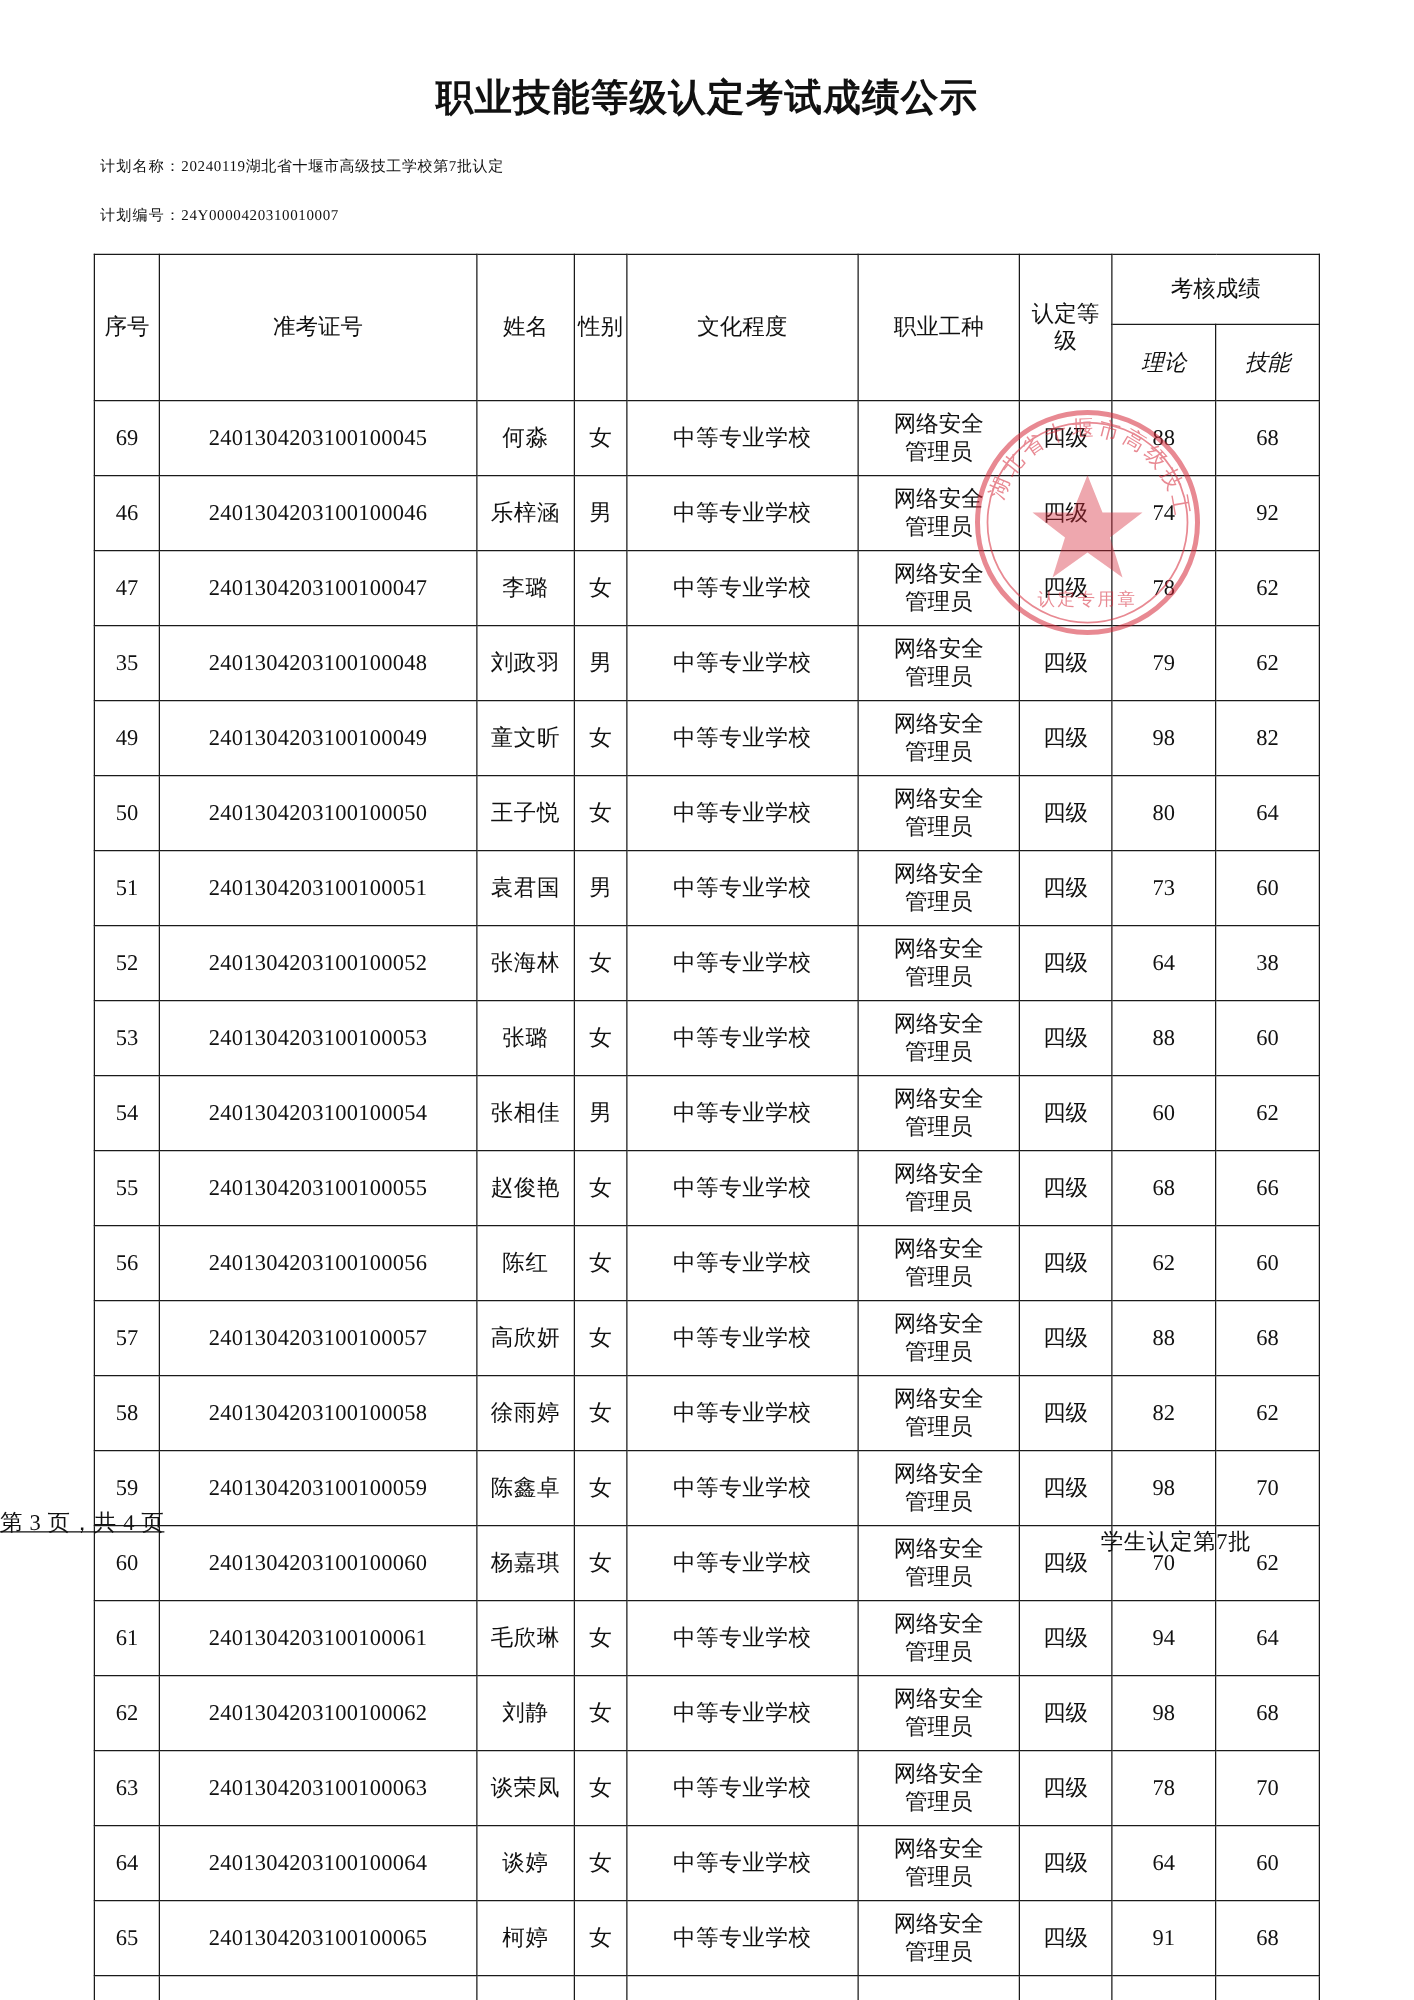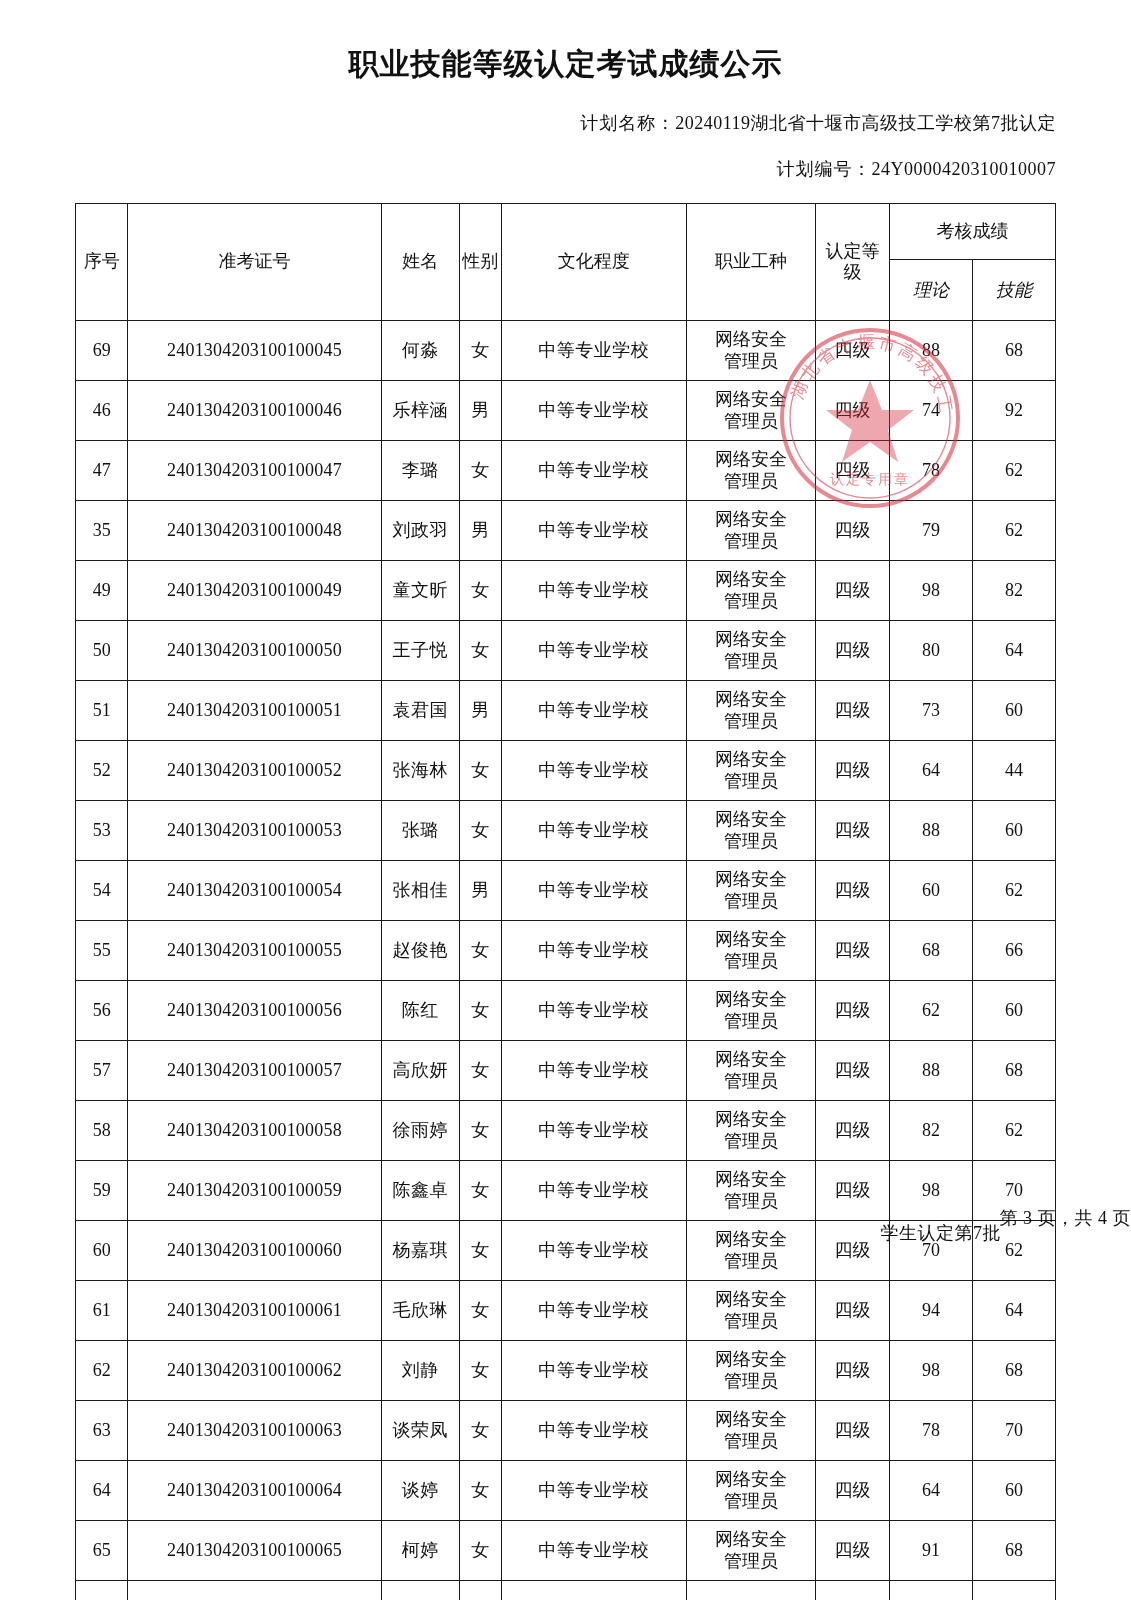--- a/index.html
+++ b/index.html
@@ -13,34 +13,33 @@
     font-family: "Liberation Serif", "DejaVu Serif", serif;
     color: #111111;
     position: relative;
     overflow: hidden;
   }
   .page {
     position: relative;
     width: 1131px;
     height: 1256px;
     box-sizing: border-box;
-    padding: 34px 75px 0 75px;
+    padding: 48px 75px 0 75px;
   }
   .doc-title {
     text-align: center;
     font-size: 30px;
     font-weight: bold;
     letter-spacing: 1px;
     margin: 10px 0 26px 0;
   }
   .meta-line {
-    font-size: 18px;
+    font-size: 12px;
     margin: 0 0 22px 5px;
     letter-spacing: 0.5px;
-    text-align: right;
   }
   .meta-line .label {
     letter-spacing: 1px;
   }
   table.grades {
     border-collapse: collapse;
     width: 100%;
     table-layout: fixed;
     margin-top: 6px;
   }
@@ -107,22 +106,23 @@
     left: 0;
     right: 0;
     bottom: 26px;
     height: 24px;
     font-size: 18px;
   }
   .footer .page-num {
     position: absolute;
     left: 0;
     right: 0;
-    text-align: right;
+    text-align: left;
     letter-spacing: 0.5px;
+    text-decoration: underline;
   }
   .footer .batch {
     position: absolute;
     right: 130px;
     letter-spacing: 0.5px;
     margin-top: 15px;
   }
 </style>
 </head>
 <body>
@@ -271,21 +271,21 @@
           <td class="row-cell ticket">2401304203100100052</td>
           <td class="row-cell name-cell">张海林</td>
           <td class="row-cell">女</td>
           <td class="row-cell edu-cell">中等专业学校</td>
           <td class="row-cell job-cell">
             <div>网络安全</div>
             <div>管理员</div>
           </td>
           <td class="row-cell">四级</td>
           <td class="row-cell">64</td>
-          <td class="row-cell">44</td>
+          <td class="row-cell">38</td>
         </tr>
         <tr>
           <td class="row-cell">53</td>
           <td class="row-cell ticket">2401304203100100053</td>
           <td class="row-cell name-cell">张璐</td>
           <td class="row-cell">女</td>
           <td class="row-cell edu-cell">中等专业学校</td>
           <td class="row-cell job-cell">
             <div>网络安全</div>
             <div>管理员</div>

